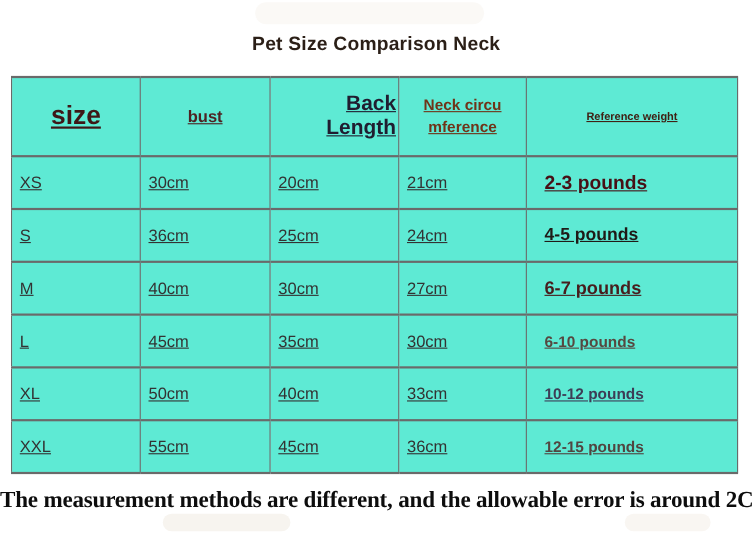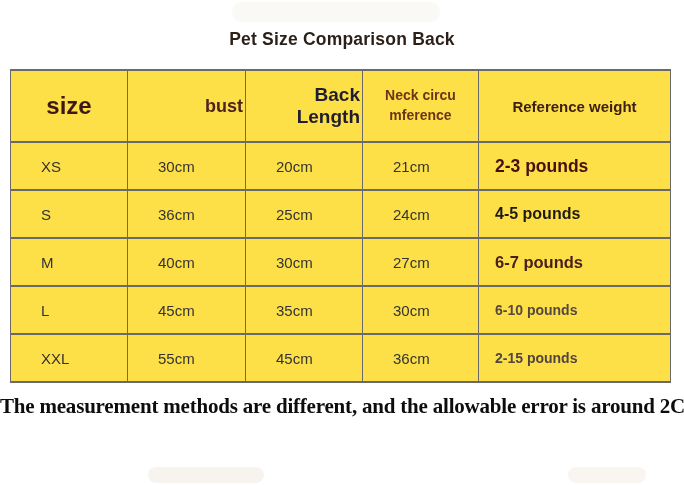--- a/index.html
+++ b/index.html
@@ -32,37 +32,38 @@
   table.size-chart {
     margin: 19px 0 0 10px;
     width: 660px;
     border-collapse: collapse;
     table-layout: fixed;
   }
   th, td {
     border: 1.4px solid #6a6a6a;
     border-top-width: 2px;
     border-bottom-width: 2px;
-    background: #fde047;
+    background: #5eead4;
     vertical-align: middle;
+    text-decoration: underline;
   }
   tr.header-row { height: 72px; }
   tr.data-row   { height: 48px; }
 
   th { text-align: center; font-weight: 700; padding: 0 2px; }
   .th-size   { font-size: 24px; }
-  .th-bust   { font-size: 18px; text-align: right; }
+  .th-bust   { font-size: 15px; }
   .th-back   { font-size: 19px; text-align: right; }
   .th-neck   { font-size: 14px; white-space: pre-line; line-height: 1.4; }
-  .th-weight { font-size: 15px; margin-left: 44px; }
+  .th-weight { font-size: 10px; margin-left: 44px; }
 
   td {
     text-align: left;
     font-size: 15px;
-    padding-left: 30px;
+    padding-left: 7px;
   }
   td.weight-cell { padding-left: 16px; font-weight: 700; }
   .wt-0 { font-size: 17.5px; }
   .wt-1 { font-size: 16px; }
   .wt-2 { font-size: 16.5px; }
   .wt-3, .wt-4, .wt-5 { font-size: 14px; }
 
   .footnote {
     margin-top: 11px;
     text-align: center;
@@ -71,21 +72,21 @@
     font-size: 21px;
     white-space: nowrap;
     letter-spacing: -0.2px;
   }
 </style>
 </head>
 <body>
 
 <div class="artifact artifact-top"></div>
 
-<div class="title" style="color: rgb(43, 31, 23);">Pet Size Comparison Back</div>
+<div class="title" style="color: rgb(43, 31, 23);">Pet Size Comparison Neck</div>
 
 <table class="size-chart">
   <colgroup>
     <col style="width:117px">
       <col style="width:118px">
       <col style="width:117px">
       <col style="width:116px">
       <col style="width:192px">
   </colgroup>
   <tbody>
@@ -123,27 +124,34 @@
   </tr>
 
   <tr class="data-row">
     <td style="color: rgb(51, 51, 51);">L</td>
     <td style="color: rgb(51, 51, 51);">45cm</td>
     <td style="color: rgb(51, 51, 51);">35cm</td>
     <td style="color: rgb(51, 51, 51);">30cm</td>
     <td class="weight-cell wt-3" style="color: rgb(86, 72, 64);">6-10 pounds</td>
   </tr>
 
+  <tr class="data-row">
+    <td style="color: rgb(51, 51, 51);">XL</td>
+    <td style="color: rgb(51, 51, 51);">50cm</td>
+    <td style="color: rgb(51, 51, 51);">40cm</td>
+    <td style="color: rgb(51, 51, 51);">33cm</td>
+    <td class="weight-cell wt-4" style="color: rgb(61, 61, 86);">10-12 pounds</td>
+  </tr>
 
   <tr class="data-row">
     <td style="color: rgb(51, 51, 51);">XXL</td>
     <td style="color: rgb(51, 51, 51);">55cm</td>
     <td style="color: rgb(51, 51, 51);">45cm</td>
     <td style="color: rgb(51, 51, 51);">36cm</td>
-    <td class="weight-cell wt-5" style="color: rgb(81, 69, 64);">2-15 pounds</td>
+    <td class="weight-cell wt-5" style="color: rgb(81, 69, 64);">12-15 pounds</td>
   </tr>
 </tbody>
   </table>
 
 <div class="footnote" style="color: rgb(13, 13, 13);">The measurement methods are different, and the allowable error is around 2CM</div>
 
 <div class="artifact artifact-bot-l"></div>
 <div class="artifact artifact-bot-r"></div>
 
 </body></html>

